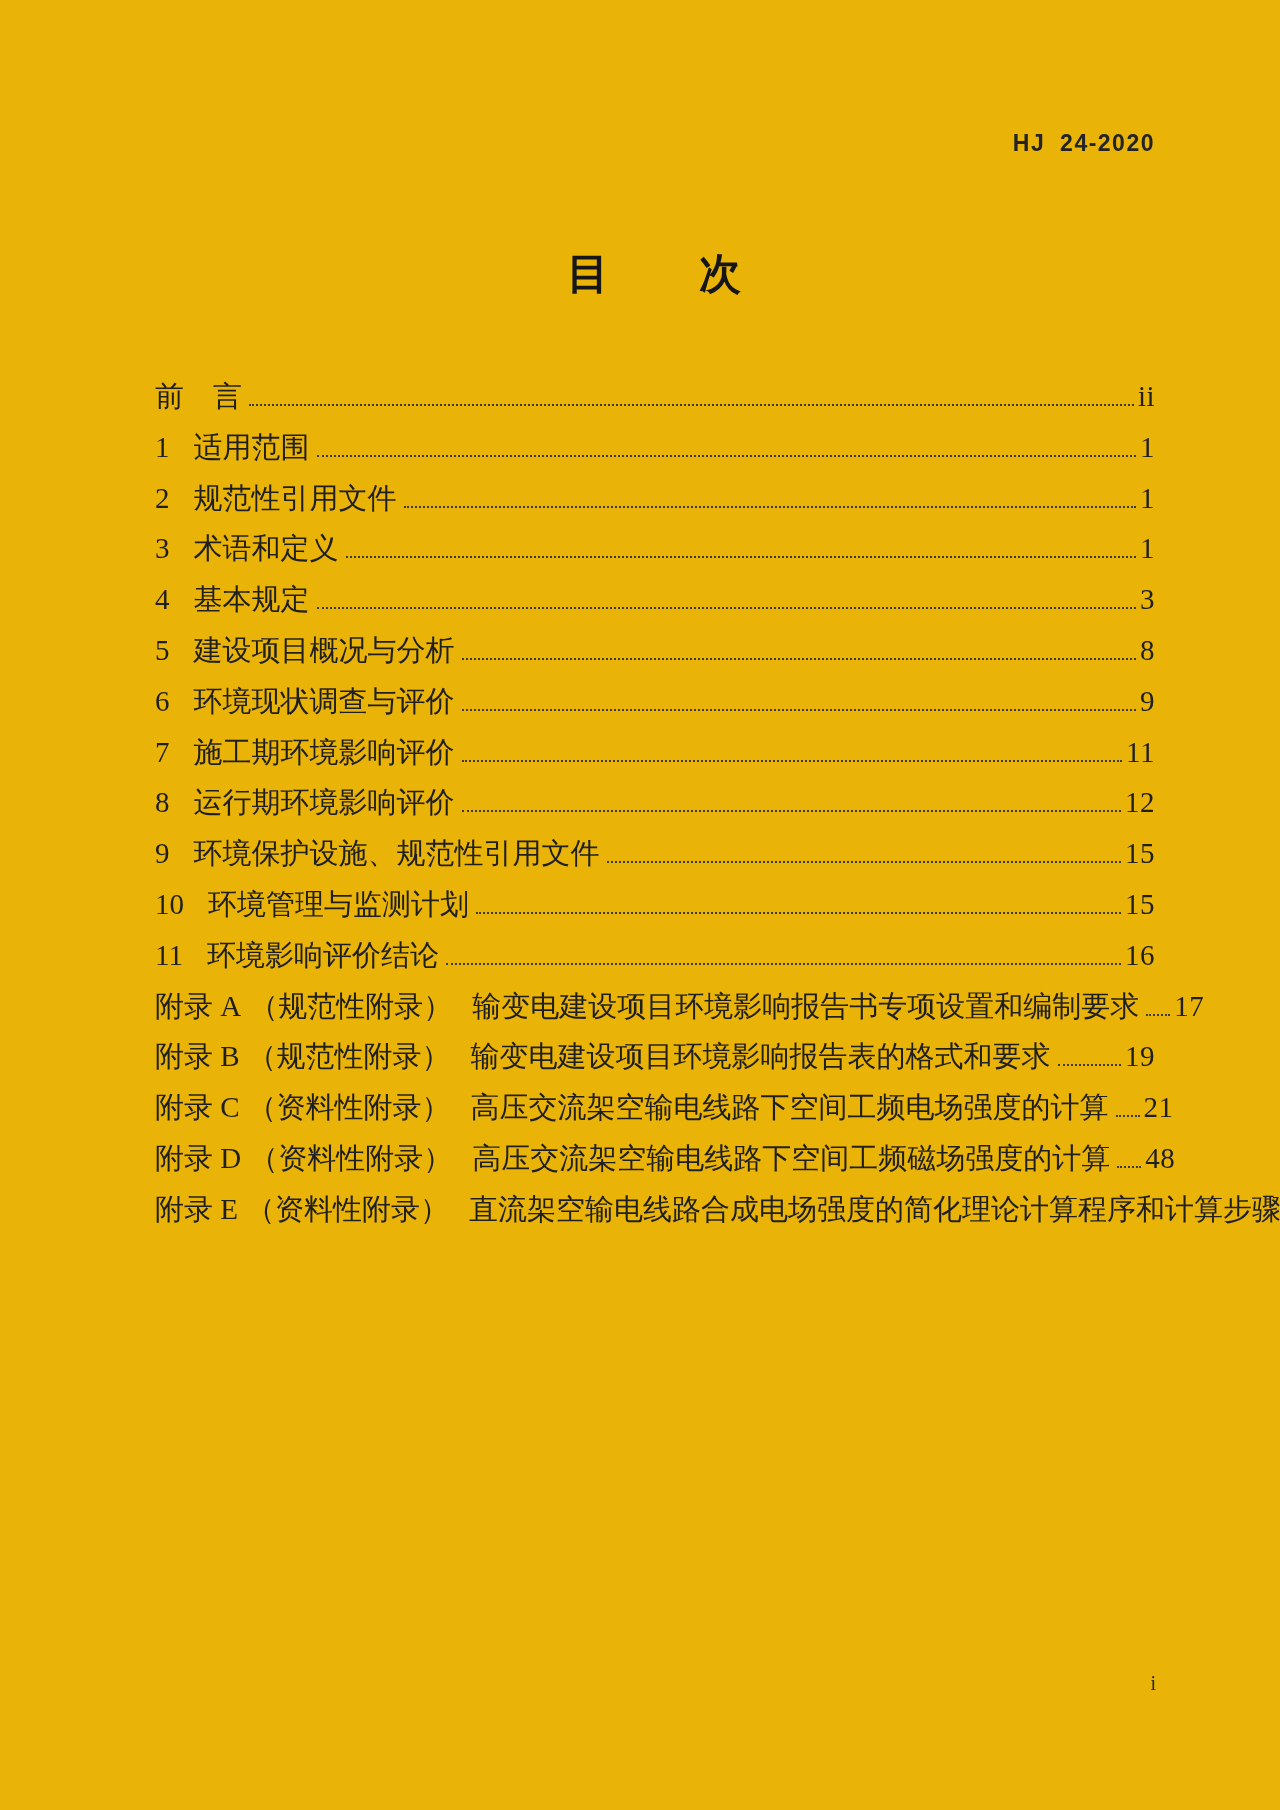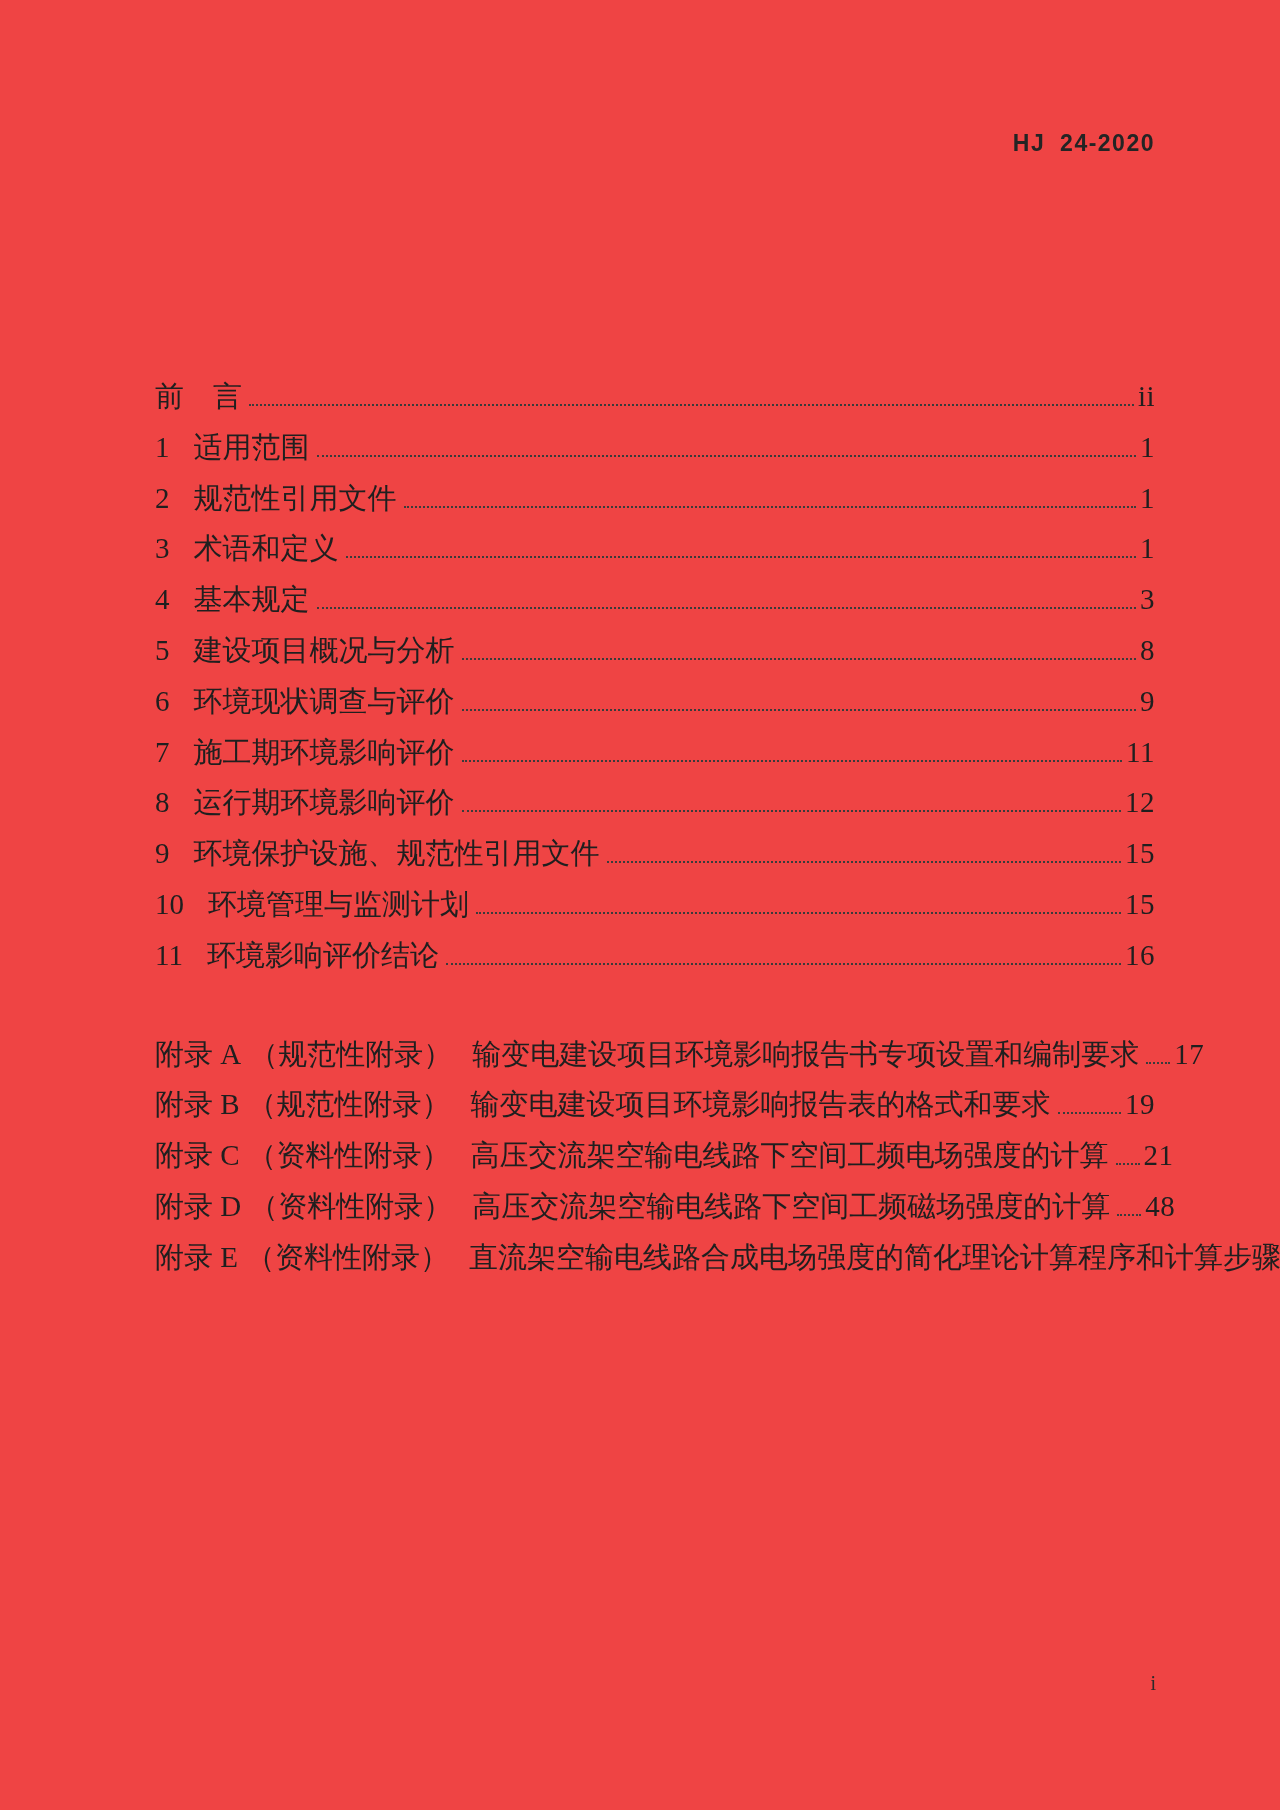--- a/index.html
+++ b/index.html
@@ -5,21 +5,21 @@
   html, body {
     margin: 0;
     padding: 0;
     background: #e9e9e9;
   }
   .page {
     position: relative;
     width: 1280px;
     height: 1810px;
     margin: 0 auto;
-    background: #ef4444;
+    background: #eab308;
     color: #1f1f1f;
     font-family: "Liberation Serif", "DejaVu Serif", serif;
     overflow: hidden;
   }
   .header-code {
     position: absolute;
     top: 130px;
     right: 125px;
     font-family: "Liberation Sans", "DejaVu Sans", sans-serif;
     font-weight: 700;
@@ -50,21 +50,21 @@
   .toc-row {
     display: flex;
     align-items: baseline;
     height: 50.8px;
     font-size: 29px;
     line-height: 26px;
     white-space: pre;
   }
   .toc-prefix { margin-right: 24px; }
   .toc-row.appendix .toc-prefix { margin-right: 8px; }
-  .toc-qualifier { margin-right: 20px; margin-top: 48px; }
+  .toc-qualifier { margin-right: 20px; }
   .toc-leader {
     flex: 1 1 auto;
     min-width: 24px;
     border-bottom: 2px dotted #3b3b3b;
     margin: 0 4px 0 7px;
   }
   .toc-page { letter-spacing: 0.5px; }
   .footer-page {
     position: absolute;
     top: 1672px;
@@ -72,20 +72,21 @@
     font-size: 20px;
     color: #2a2a2a;
   }
 </style>
 </head>
 <body>
 
 <div class="page">
   <div class="header-code">HJ 24-2020</div>
 
+  <div class="doc-title">目　　次</div>
 
   <div class="toc-list">
       <div class="toc-row"><span class="toc-text">前　言</span><span class="toc-leader"></span><span class="toc-page">ii</span></div>
       <div class="toc-row"><span class="toc-prefix">1</span><span class="toc-text">适用范围</span><span class="toc-leader"></span><span class="toc-page">1</span></div>
       <div class="toc-row"><span class="toc-prefix">2</span><span class="toc-text">规范性引用文件</span><span class="toc-leader"></span><span class="toc-page">1</span></div>
       <div class="toc-row"><span class="toc-prefix">3</span><span class="toc-text">术语和定义</span><span class="toc-leader"></span><span class="toc-page">1</span></div>
       <div class="toc-row"><span class="toc-prefix">4</span><span class="toc-text">基本规定</span><span class="toc-leader"></span><span class="toc-page">3</span></div>
       <div class="toc-row"><span class="toc-prefix">5</span><span class="toc-text">建设项目概况与分析</span><span class="toc-leader"></span><span class="toc-page">8</span></div>
       <div class="toc-row"><span class="toc-prefix">6</span><span class="toc-text">环境现状调查与评价</span><span class="toc-leader"></span><span class="toc-page">9</span></div>
       <div class="toc-row"><span class="toc-prefix">7</span><span class="toc-text">施工期环境影响评价</span><span class="toc-leader"></span><span class="toc-page">11</span></div>

